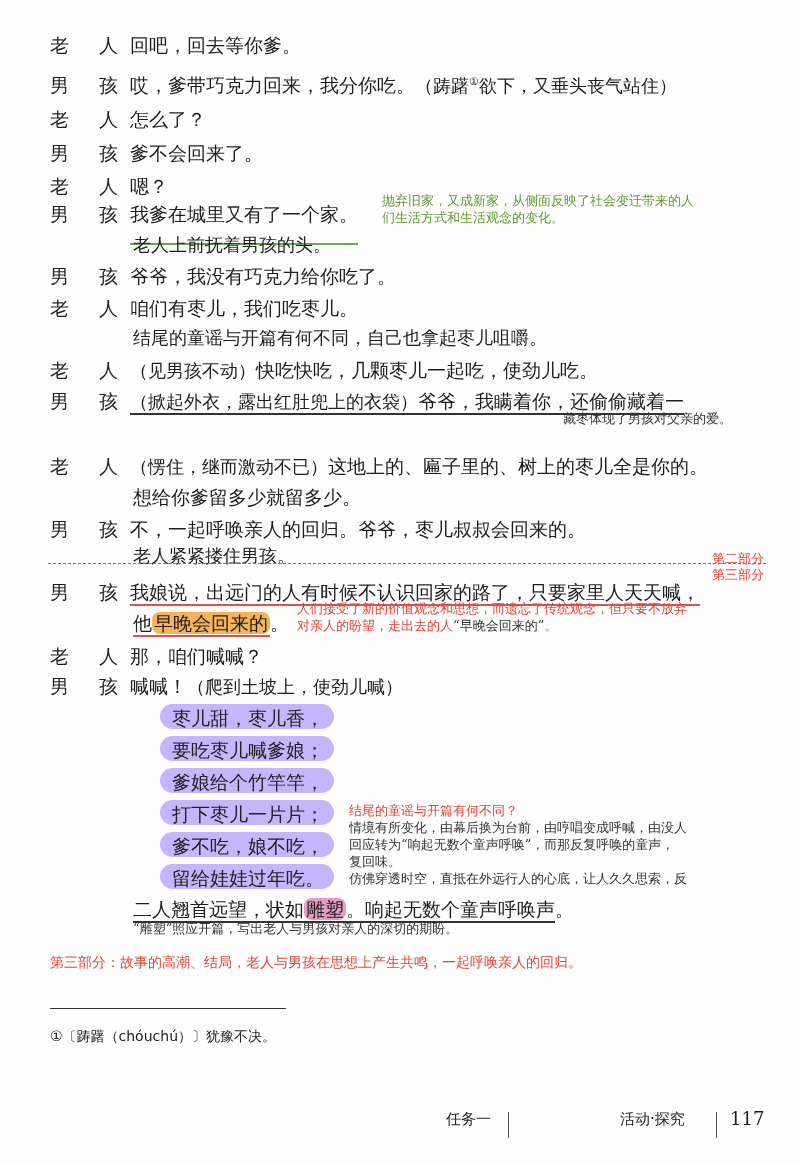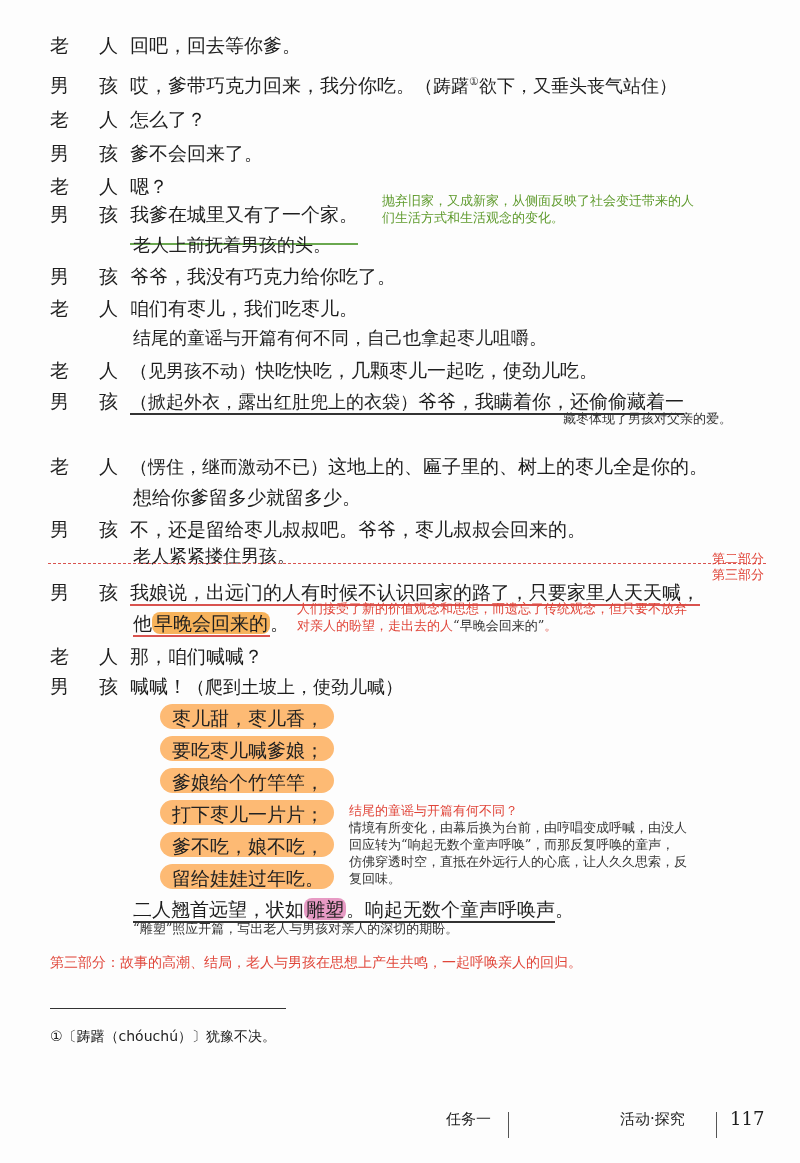--- a/index.html
+++ b/index.html
@@ -18,21 +18,21 @@
   .ul-dark { border-bottom: 2px solid #333; padding-bottom: 1px; }
   .ul-red { border-bottom: 2px solid #d9534f; padding-bottom: 1px; }
   .hl-orange { background: #f7b35c; border-radius: 8px; padding: 0 2px; }
   .hl-pink { background: #e79ac4; border-radius: 8px; padding: 0 2px; }
   .note { position: absolute; font-size: 13px; line-height: 17px; white-space: nowrap; }
   .green { color: #5e9a2c; }
   .red { color: #e0463a; }
   .dark { color: #333; }
   .pill {
     position: absolute; left: 160px; height: 25px; line-height: 29px;
-    background: #fdba74; border-radius: 14px; padding: 0 10px 0 12px;
+    background: #c4b5fd; border-radius: 14px; padding: 0 10px 0 12px;
     font-size: 19px; color: #222; white-space: nowrap; text-align: right;
   }
   .divider-dash { position: absolute; left: 48px; top: 563px; width: 718px; border-top: 1px dashed #d9534f; }
   .footnote-rule { position: absolute; left: 50px; top: 1008px; width: 236px; border-top: 1px solid #333; }
   .footnote { position: absolute; left: 50px; top: 1028px; font-size: 14px; font-family: "DejaVu Sans", sans-serif; }
   .footer { position: absolute; top: 1110px; font-size: 15px; font-family: "DejaVu Sans", sans-serif; }
   .vbar { position: absolute; top: 1112px; width: 1px; height: 26px; background: #555; }
   .pagenum { position: absolute; left: 730px; top: 1108px; font-size: 18px; font-family: "DejaVu Serif", serif; }
 </style>
 </head>
@@ -80,21 +80,21 @@
     <span class="spk">男 孩</span><span class="ul-dark"><span class="sd">（掀起外衣，露出红肚兜上的衣袋）</span><span>爷爷，我瞒着你，还偷偷藏着一</span></span>
   </div>
   <div class="note dark" style="left:563px;top:410px">藏枣体现了男孩对父亲的爱。</div>
 
   <div class="line" style="top:453px">
     <span class="spk">老 人</span><span class="sd">（愣住，继而激动不已）</span><span>这地上的、匾子里的、树上的枣儿全是你的。</span>
   </div>
   <div class="line indent" style="top:484px">想给你爹留多少就留多少。</div>
 
   <div class="line" style="top:516px">
-    <span class="spk">男 孩</span><span>不，还是留给枣儿叔叔吧。爷爷，枣儿叔叔会回来的。</span>
+    <span class="spk">男 孩</span><span>不，一起呼唤亲人的回归。爷爷，枣儿叔叔会回来的。</span>
   </div>
   <div class="line indent sd" style="top:544px">老人紧紧搂住男孩。</div>
 
   <div class="divider-dash"></div>
   <div class="note red" style="left:712px;top:550px">第二部分</div>
   <div class="note red" style="left:712px;top:566px">第三部分</div>
 
   <div class="line" style="top:579px">
     <span class="spk">男 孩</span><span class="ul-red">我娘说，出远门的人有时候不认识回家的路了，只要家里人天天喊，</span>
   </div>
@@ -117,22 +117,22 @@
   <div class="pill" style="top:736px">要吃枣儿喊爹娘；</div>
   <div class="pill" style="top:768px">爹娘给个竹竿竿，</div>
   <div class="pill" style="top:800px">打下枣儿一片片；</div>
   <div class="pill" style="top:832px">爹不吃，娘不吃，</div>
   <div class="pill" style="top:864px">留给娃娃过年吃。</div>
 
   <div class="note" style="left:349px;top:802px">
     <div class="red">结尾的童谣与开篇有何不同？</div>
     <div class="dark">情境有所变化，由幕后换为台前，由哼唱变成呼喊，由没人</div>
     <div class="dark">回应转为“响起无数个童声呼唤”，而那反复呼唤的童声，</div>
+    <div class="dark">复回味。</div>
     <div class="dark">仿佛穿透时空，直抵在外远行人的心底，让人久久思索，反</div>
-    <div class="dark">复回味。</div>
   </div>
 
   <div class="line indent" style="top:896px">
     <span class="ul-dark"><span>二人翘首远望，状如</span><span class="hl-pink">雕塑</span><span>。响起无数个童声呼唤声</span></span><span>。</span>
   </div>
   <div class="note dark" style="left:133px;top:920px">“雕塑”照应开篇，写出老人与男孩对亲人的深切的期盼。</div>
 
   <div class="note red" style="left:50px;top:954px;font-size:14px">第三部分：故事的高潮、结局，老人与男孩在思想上产生共鸣，一起呼唤亲人的回归。</div>
 
   <div class="footnote-rule"></div>

